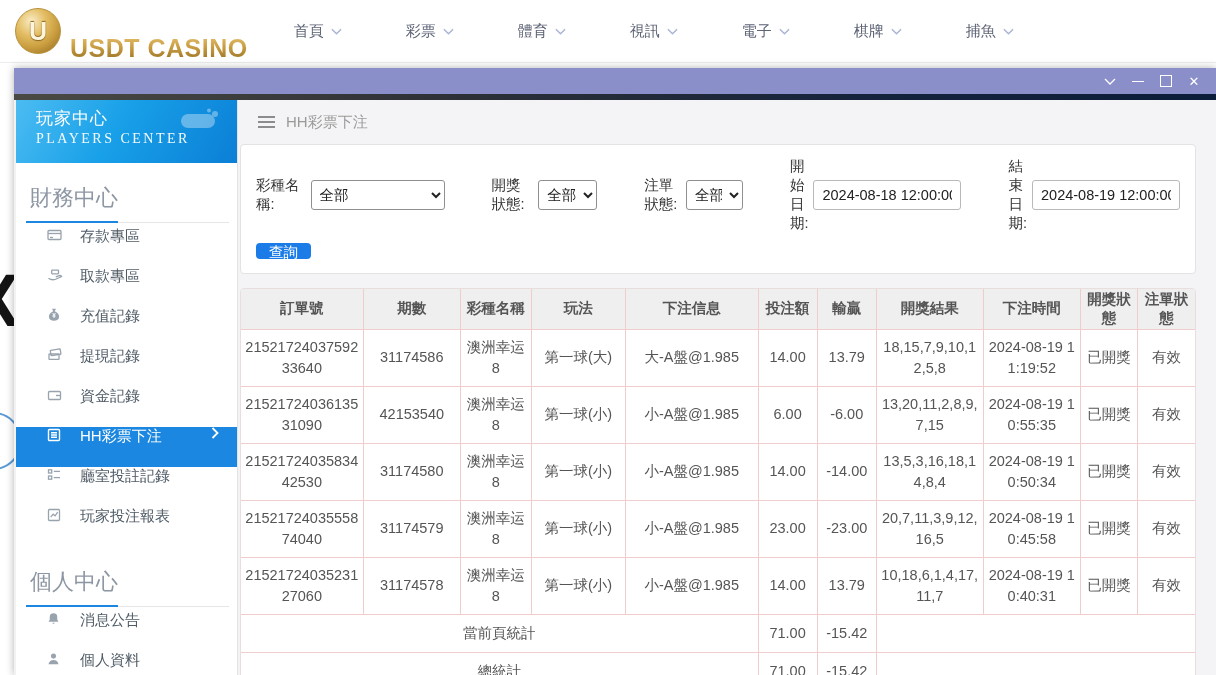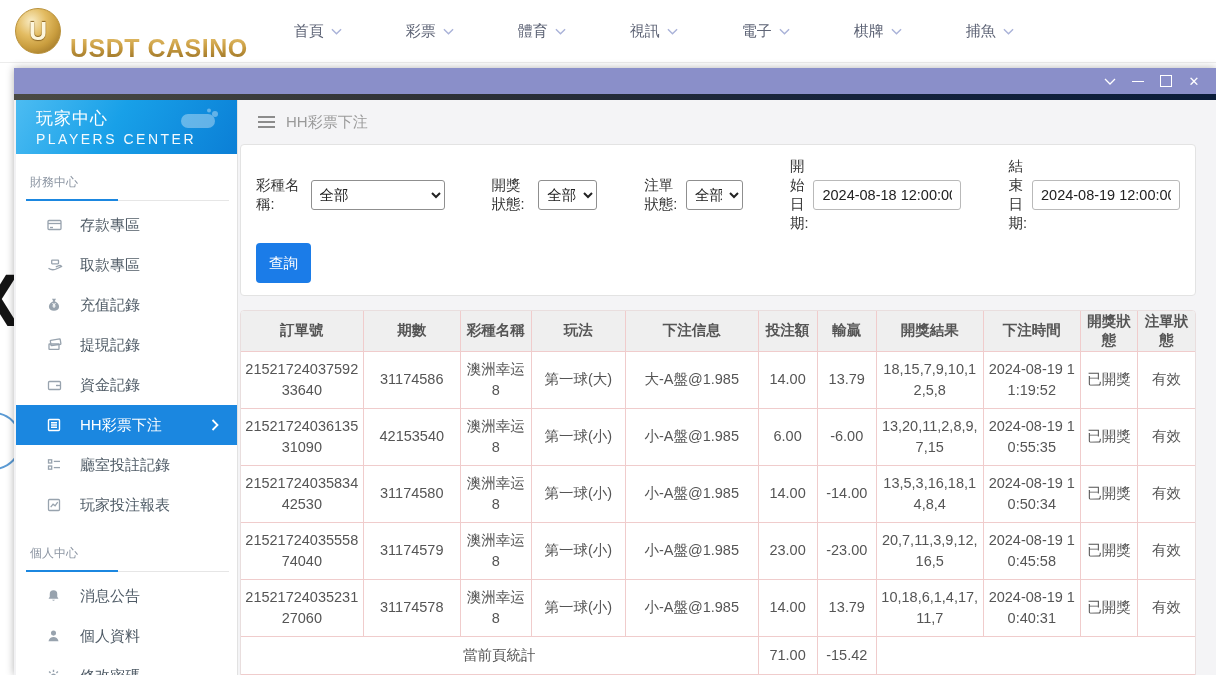--- a/index.html
+++ b/index.html
@@ -40,30 +40,30 @@
   .tb-minimize::before { content:""; display:block; width:12px; border-top:1px solid #fff; }
   .tb-maximize::before { content:""; display:block; width:10px; height:10px; border:1px solid #fff; }
   .tb-close { font-size:13px; }
   .darkstrip { height:6px;
     background:linear-gradient(90deg,#4a4a44 0%, #2e3136 35%, #15233c 70%, #0b1d3a 100%); }
   .window-body { height:575px; display:flex; background:#f2f2f4; padding-left:2px; }
 
   
   .sidebar { width:222px; flex:0 0 auto; background:#fff; border-right:1px solid #e2e2e2;
     overflow:hidden; }
-  .side-header { height:54px; padding:7px 0 0 20px; color:#fff; position:relative;
-    background:linear-gradient(120deg,#4cbcf2 0%, #18a0e8 45%, #0b7fd6 100%); }
+  .side-header { height:63px; padding:7px 0 0 20px; color:#fff; position:relative;
+    background:linear-gradient(120deg,#4cbcf2 0%, #18a0e8 45%, #0b7fd6 100%);font-family:Liberation Serif, serif; }
   .side-title { font-size:17px; letter-spacing:1px; }
   .side-sub { font-size:14px; letter-spacing:2.5px; margin-top:1px; opacity:.95; }
   .gamepad { position:absolute; right:16px; top:8px; opacity:.35; }
-  .section-head { margin:14px 8px 4px 10px; padding:6px 0 9px 4px; font-size:12px;
+  .section-head { margin:14px 8px 4px 10px; padding:6px 0 9px 4px; font-size:22px;
     color:#8d96a3; border-bottom:1px solid #e6e6e6; position:relative; }
   .section-head::after { content:""; position:absolute; left:0; bottom:-1px; width:92px;
     height:2px; background:#1b87e0; }
-  .side-item { height:40px; display:flex; align-items:center; padding-left:30px; gap:16px;
+  .side-item { height:40px; display:flex; padding-left:30px; gap:16px;
     font-size:15px; color:#4f5b66; cursor:pointer; position:relative; }
   .side-item .s-icon { width:18px; height:16px; color:#98a3ae; display:flex; align-items:center; }
   .side-item.active { background:#1b87e0; color:#fff; }
   .side-item.active .s-icon { color:#fff; }
   .side-item .chev-right { position:absolute; right:18px; color:#fff; display:flex; }
 
   
   .main { flex:1; padding:0 20px 0 2px; overflow:hidden; background:#f4f4f6; }
   .breadcrumb { height:44px; display:flex; align-items:center; gap:11px; padding-left:18px;
     color:#9a9a9a; font-size:15px; }
@@ -73,21 +73,21 @@
   .filter-panel { padding:12px 15px; }
   .filter-row { display:flex; align-items:center; font-size:14.5px; color:#333;gap:36px; }
   .filter-row label { margin-right:5px; }
   .filter-row .grp { margin-left:11px; display:flex; align-items:center; }
   .filter-row .grp:first-child { margin-left:0; }
   select { height:30px; border:1px solid #8f8f8f; border-radius:3px; background:#fff;
     font-size:14.5px; color:#222; padding:0 4px; font-family:inherit; }
   .sel-lottery { width:165px; } .sel-draw { width:66px; } .sel-order { width:57px; }
   .date-input { height:30px; width:148px; border:1px solid #b9b9b9; border-radius:3px;
     padding:0 8px; font-size:14.5px; color:#222; font-family:inherit; }
-  .search-btn { margin-top:10px; height:40px; padding:0 13px; background:#1b7ce8; color:#fff;
+  .search-btn { margin-top:10px; height:16px; padding:0 13px; background:#1b7ce8; color:#fff;
     border:none; border-radius:4px; font-size:14.5px; cursor:pointer; font-family:inherit; }
 
   .table-panel { margin-top:14px; border:1px solid #e9dede; border-radius:4px; overflow:hidden;
     background:#fff; }
   table { width:100%; border-collapse:collapse; table-layout:fixed; text-align:center;
     font-size:14.5px; color:#555; }
   th { background:#efefef; border:1px solid #f0cccc; height:40px; font-weight:bold;
     padding:0 2px; color:#555; }
   td { border:1px solid #f0cccc; height:57px; padding:2px 4px; word-break:break-all;
     line-height:1.4; background:#fff; }

